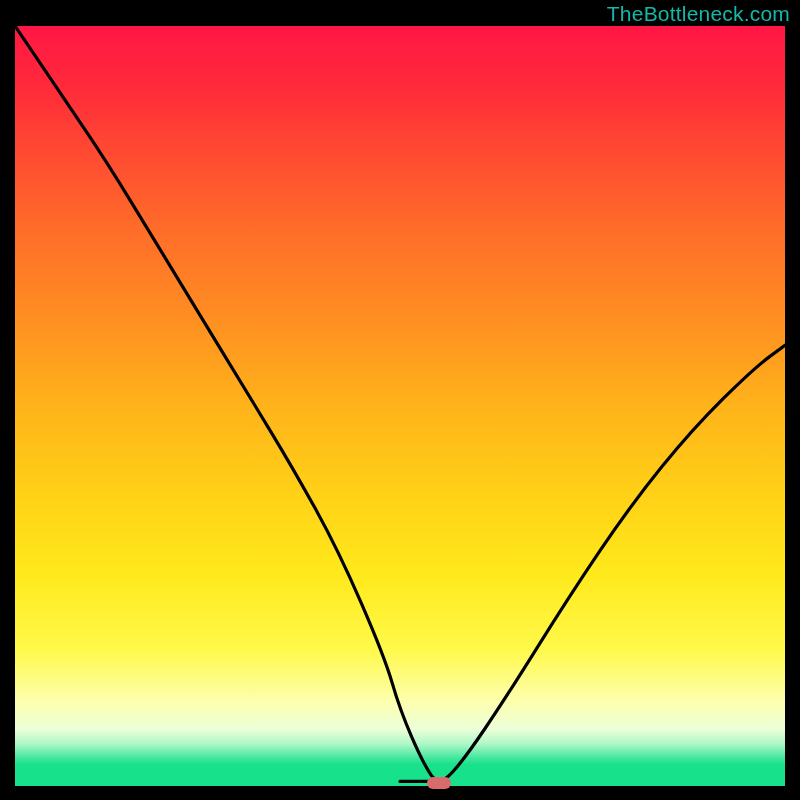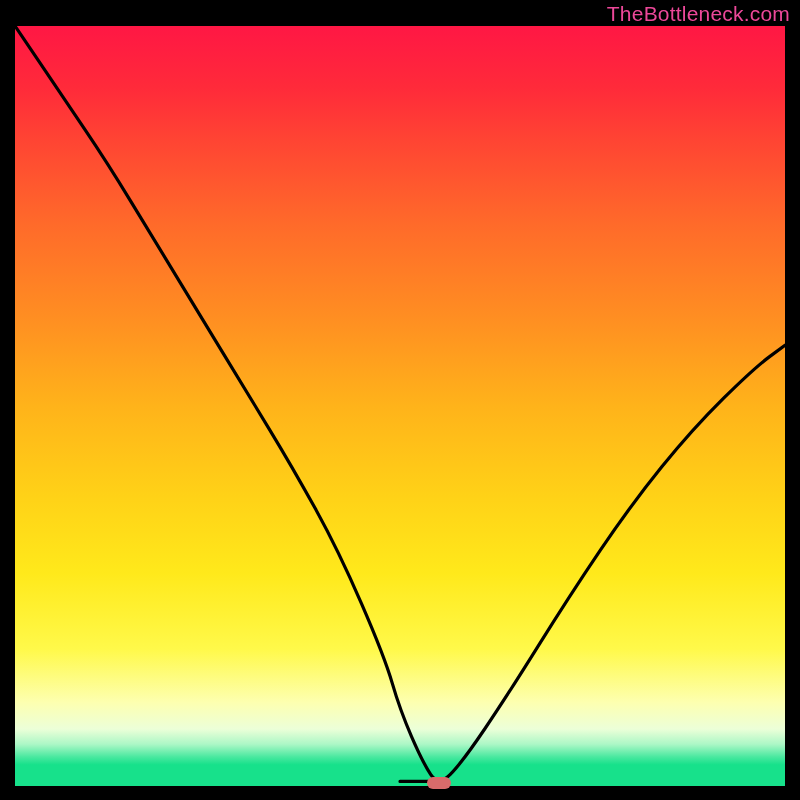--- a/index.html
+++ b/index.html
@@ -53,21 +53,21 @@
     width: 24px;
     height: 12px;
     border-radius: 6px;
     background: #d86b6b;
     transform: translate(-50%, -50%);
   }
   .watermark {
     position: absolute;
     top: 2px;
     right: 10px;
-    color: #ec4899;
+    color: #14b8a6;
     font-size: 21px;
     letter-spacing: 0.2px;
     font-weight: 400;
   }
 </style>
 </head>
 <body>
 
 <div class="stage">
 

